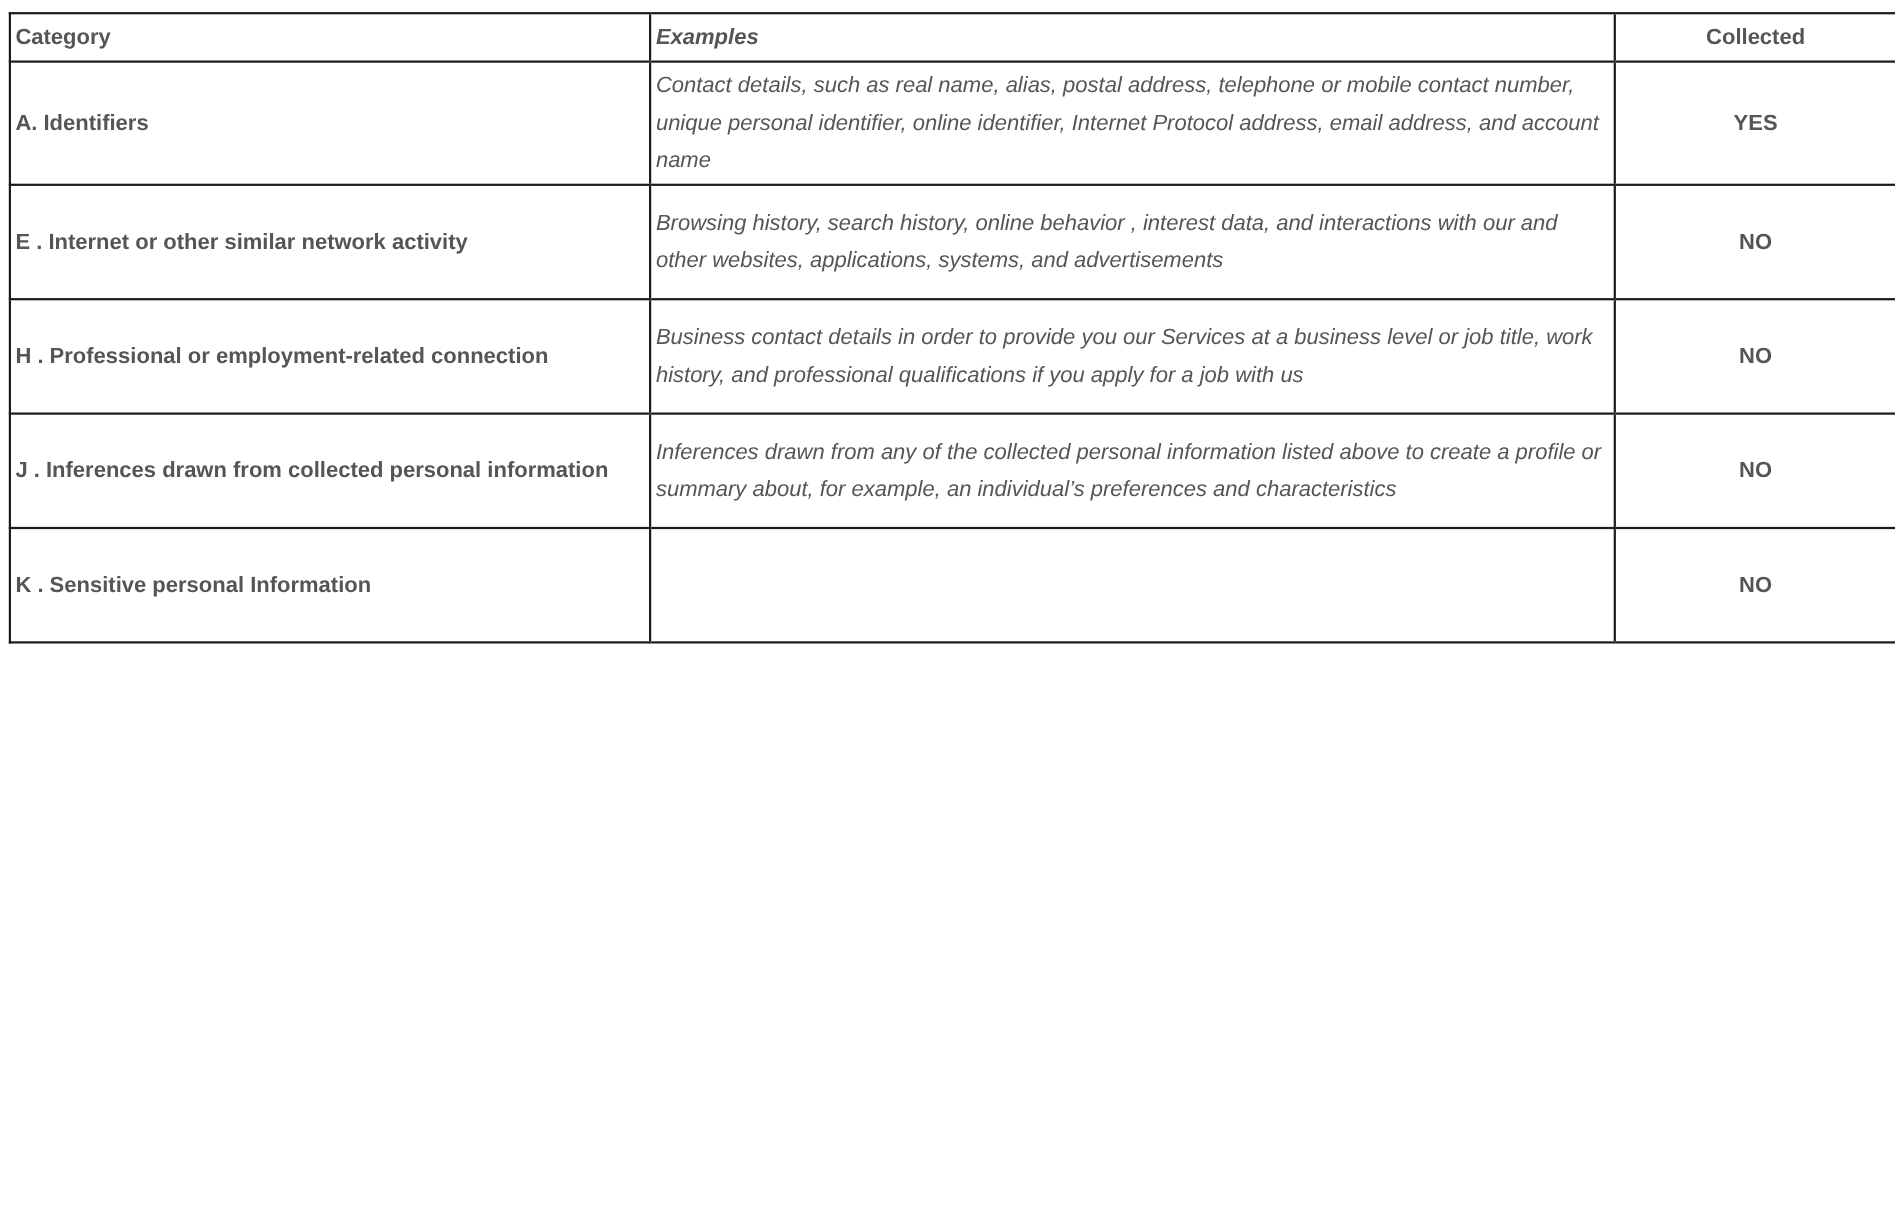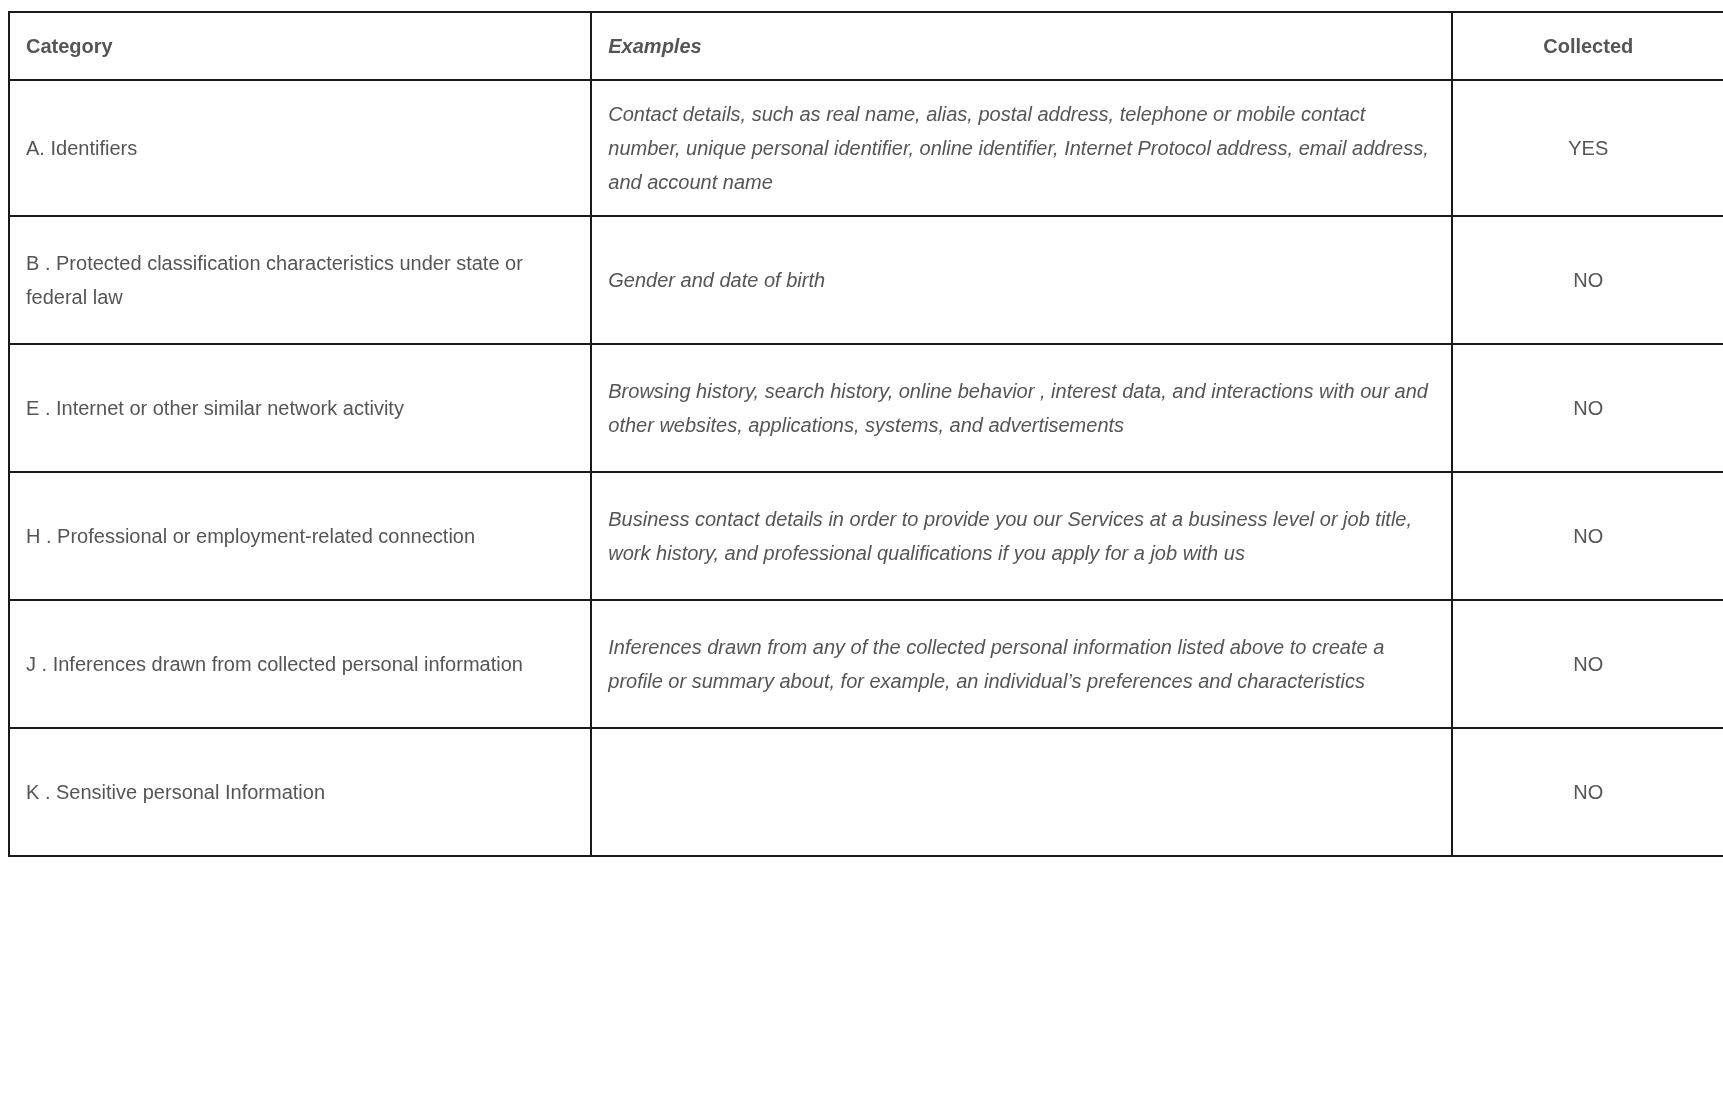--- a/index.html
+++ b/index.html
@@ -6,50 +6,45 @@
     body { width: 1723px; height: 1110px; overflow: hidden; position: relative; }
     .tbl {
       position: absolute; left: 8px; top: 11px; width: 1715px;
       border-collapse: collapse;
       font-family: "Liberation Sans", sans-serif;
       font-size: 20px; color: #555555;
     }
     .tbl th, .tbl td {
       border-top: 2px solid #1a1a1a;
       border-bottom: 2px solid #1a1a1a;
-      padding: 16px; vertical-align: middle;
+      padding: 4px; vertical-align: middle;
       line-height: 34px;
     }
     .tbl th { height: 32px; font-weight: bold; text-align: left; }
     .tbl td { height: 94px; }
-    .c1 { width: 581px; border-left: 2px solid #1a1a1a; }
+    .c1 { width: 581px; border-left: 2px solid #1a1a1a; font-weight: bold; }
     .c2 { width: 881px; border-left: 2px solid #1a1a1a; font-style: italic; }
-    .c3 { width: 249px; border-left: 2px solid #1a1a1a; text-align: center !important; }
+    .c3 { width: 249px; border-left: 2px solid #1a1a1a; text-align: center !important; font-weight: bold; }
   </style>
 </head>
 <body>
 
 <table class="tbl">
   <thead>
     <tr>
       <th class="c1">Category</th>
       <th class="c2">Examples</th>
       <th class="c3">Collected</th>
     </tr>
   </thead>
   <tbody>
     <tr>
       <td class="c1">A. Identifiers</td>
       <td class="c2">Contact details, such as real name, alias, postal address, telephone or mobile contact number, unique personal identifier, online identifier, Internet Protocol address, email address, and account name</td>
       <td class="c3">YES</td>
-    </tr>
-    <tr>
-      <td class="c1">B . Protected classification characteristics under state or federal law</td>
-      <td class="c2">Gender and date of birth</td>
-      <td class="c3">NO</td>
     </tr>
     <tr>
       <td class="c1">E . Internet or other similar network activity</td>
       <td class="c2">Browsing history, search history, online behavior , interest data, and interactions with our and other websites, applications, systems, and advertisements</td>
       <td class="c3">NO</td>
     </tr>
     <tr>
       <td class="c1">H . Professional or employment-related connection</td>
       <td class="c2">Business contact details in order to provide you our Services at a business level or job title, work history, and professional qualifications if you apply for a job with us</td>
       <td class="c3">NO</td>

